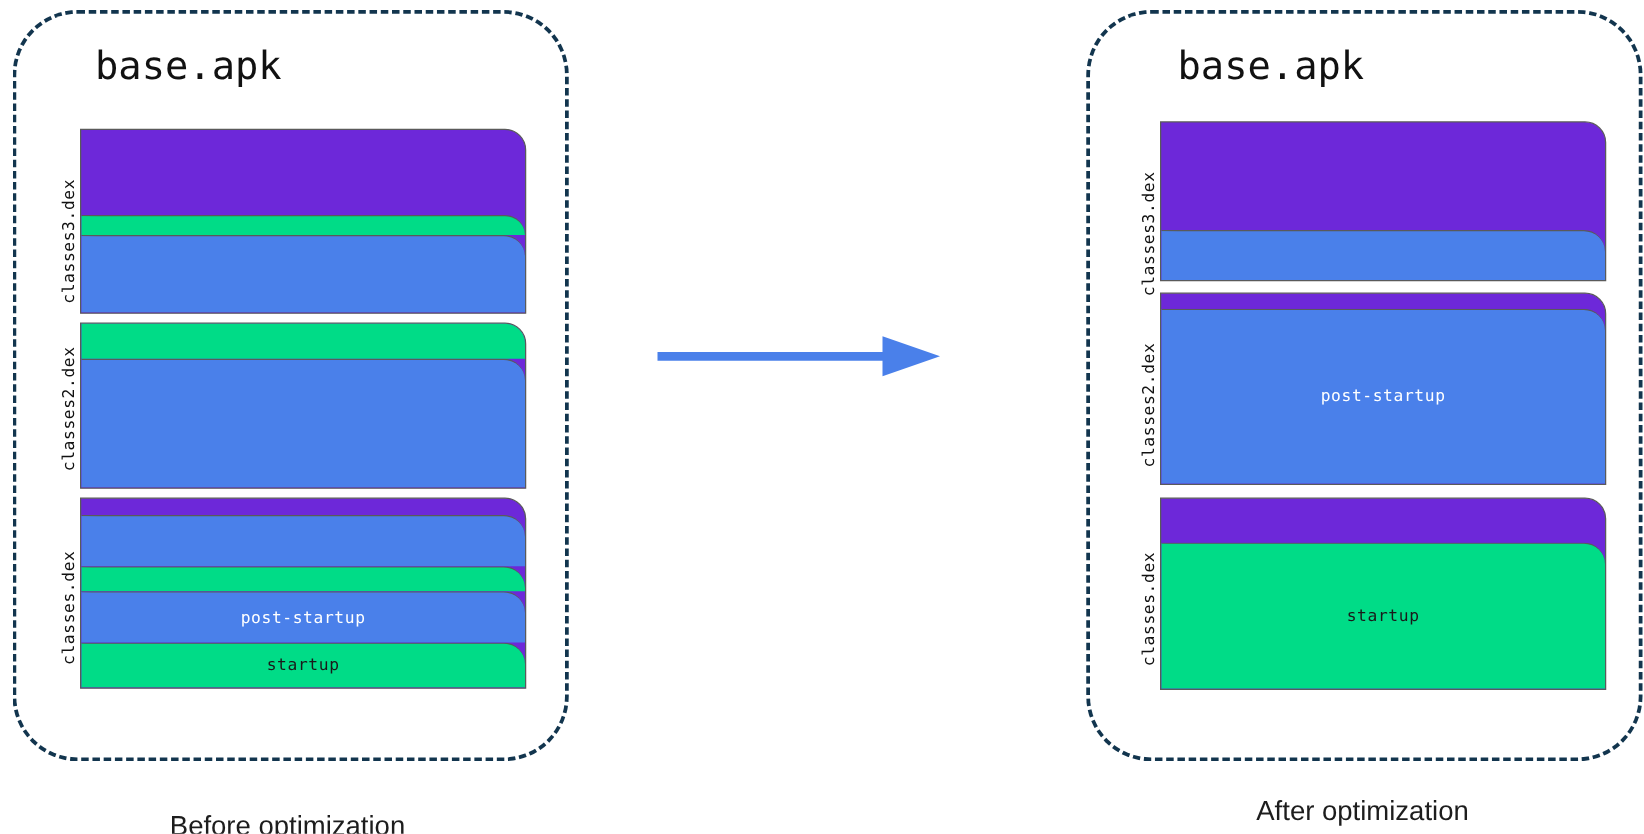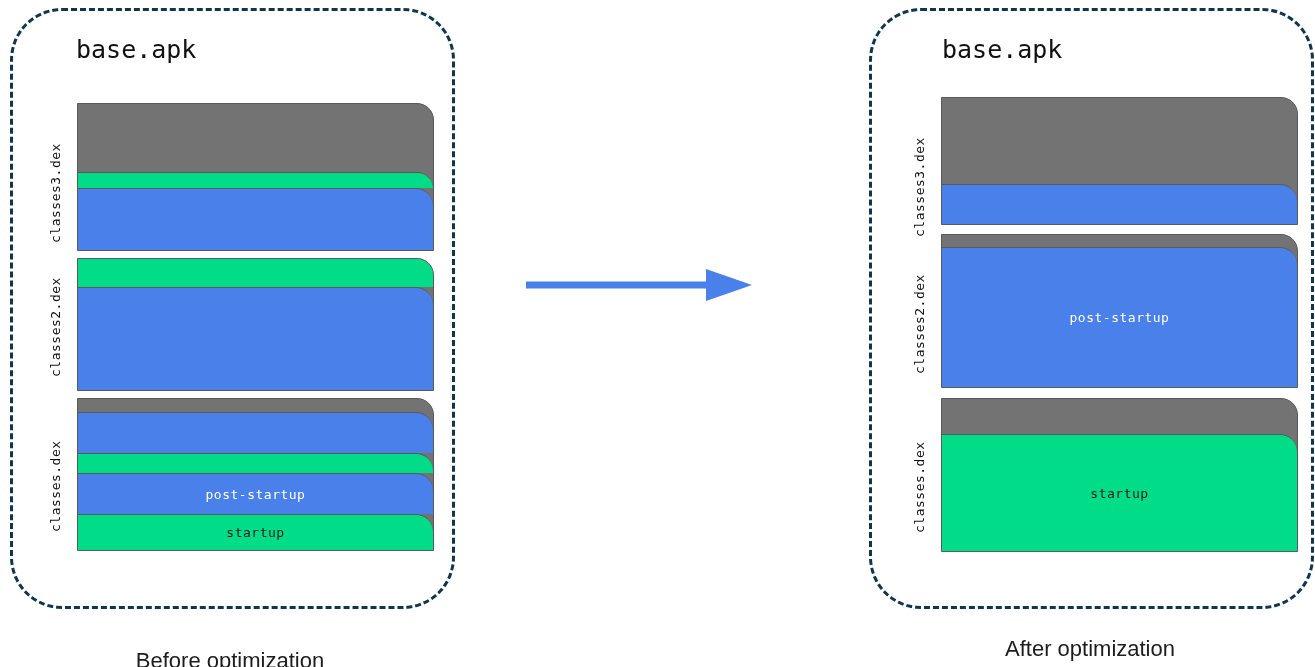--- a/index.html
+++ b/index.html
@@ -23,21 +23,21 @@
     box-sizing: border-box;
     background: transparent;
   }
   .apk-container.left  { left: 10px;  top: 8px; width: 445px; height: 601px; }
   .apk-container.right { left: 869px; top: 8px; width: 445px; height: 601px; }
 
   
   .apk-title {
     position: absolute;
     font-family: "DejaVu Sans Mono", "Liberation Mono", monospace;
-    font-size: 25px;
+    font-size: 31px;
     color: #111111;
     letter-spacing: 0px;
     white-space: nowrap;
   }
 
   
   .dex-group {
     position: absolute;
   }
   .dex-label {
@@ -46,25 +46,24 @@
     font-size: 13px;
     color: #111111;
     white-space: nowrap;
     transform-origin: 0 0;
     transform: rotate(-90deg);
     letter-spacing: 0.5px;
   }
   .dex-box {
     position: absolute;
     box-sizing: border-box;
-    background: #737373;
+    background: #6d28d9;
     border: 1.5px solid #5a5a5a;
     border-top-right-radius: 17px;
     overflow: hidden;
-    margin-left: 13px;
   }
   
   .layers {
     position: absolute;
     left: 0;
     right: 0;
     bottom: 0;
     display: flex;
     flex-direction: column;
     justify-content: flex-end;

